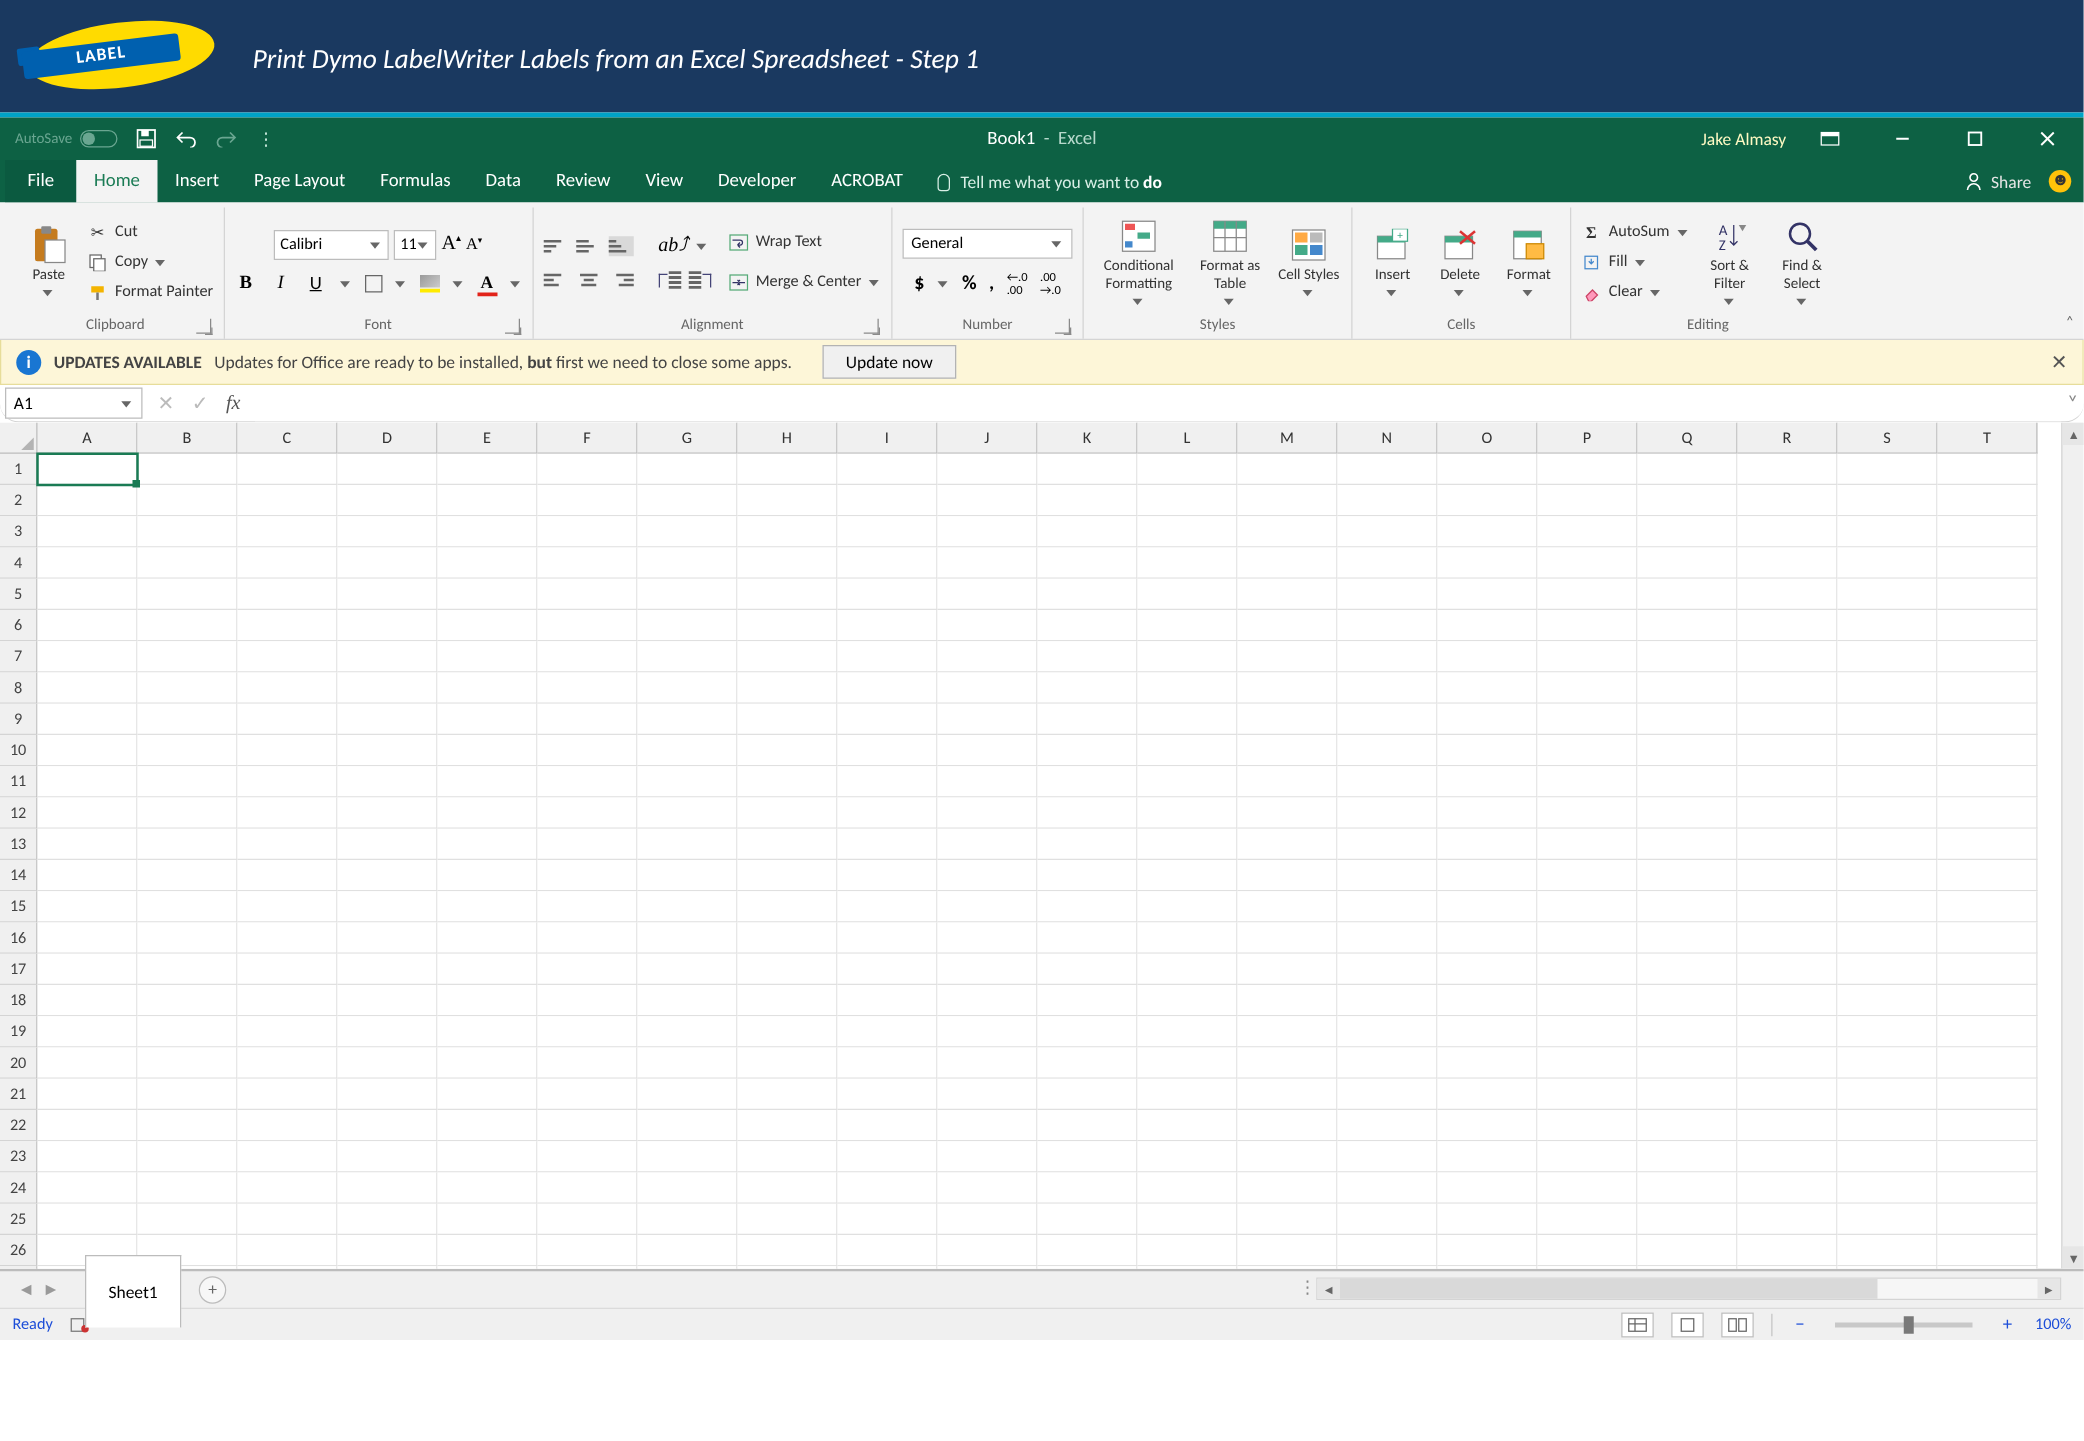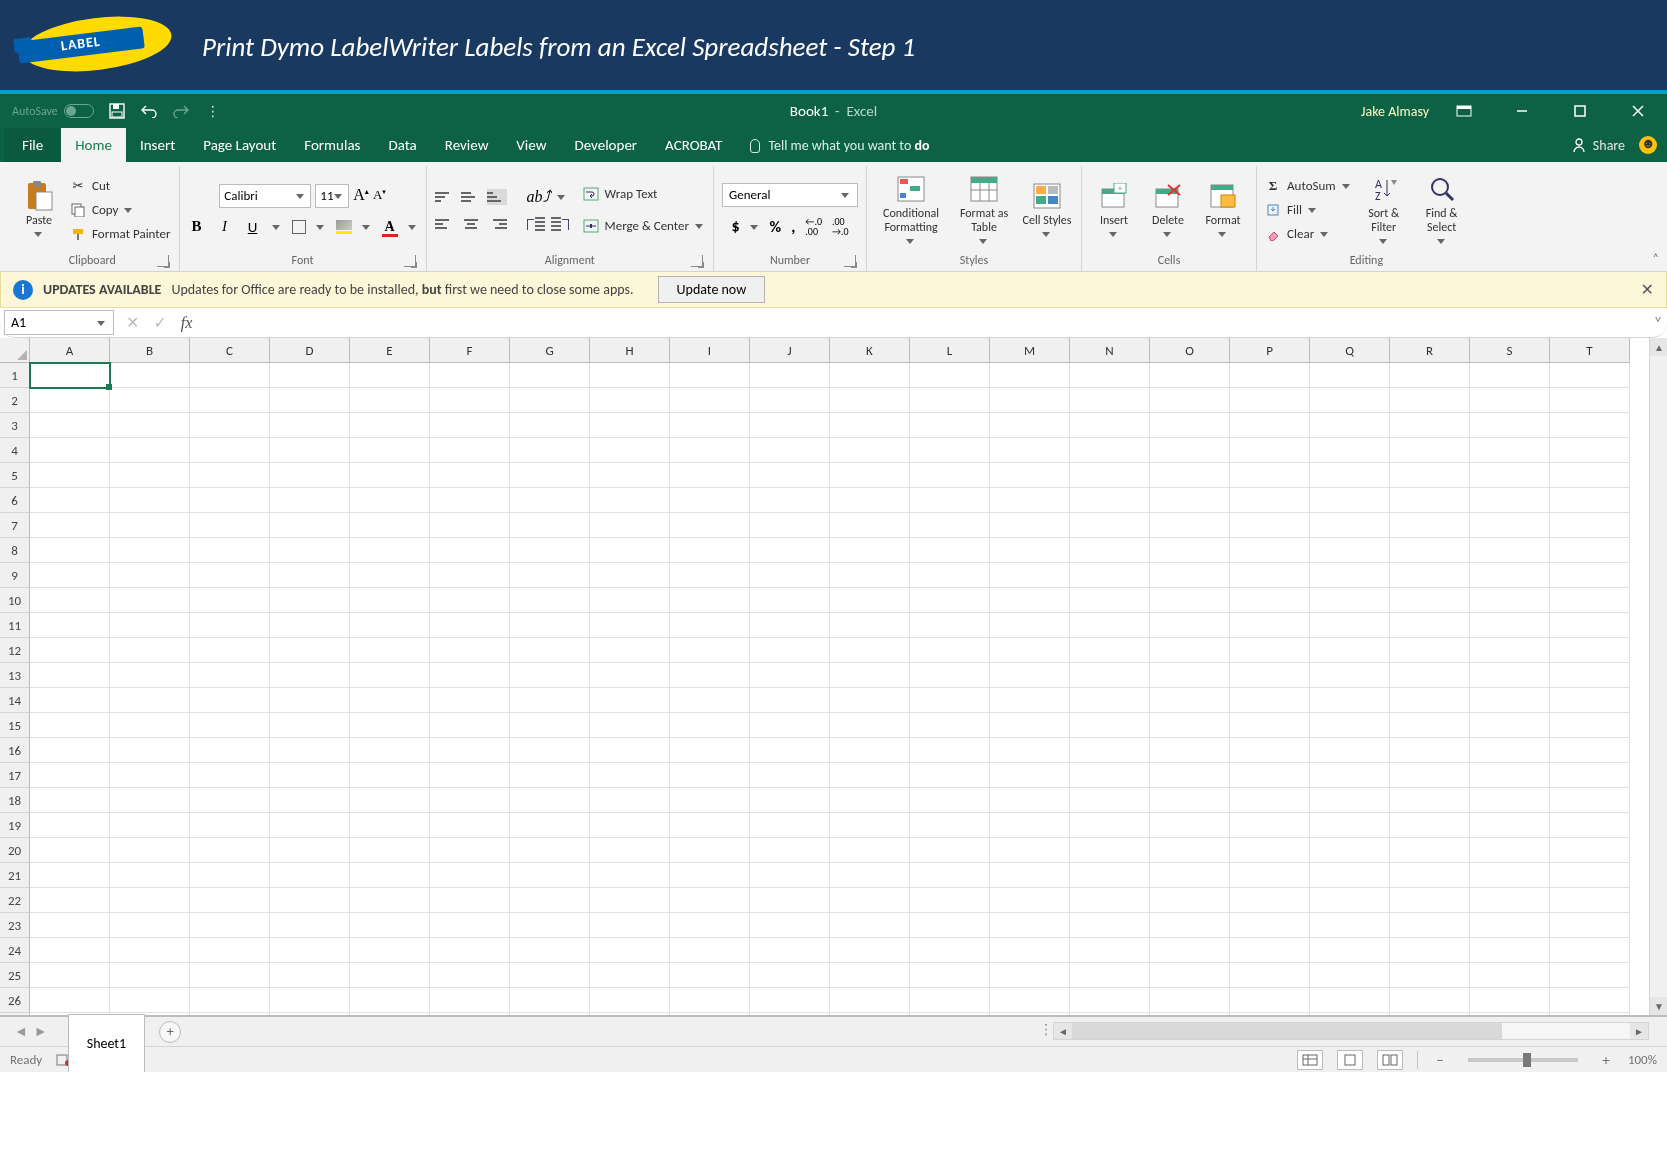--- a/index.html
+++ b/index.html
@@ -5,21 +5,21 @@
 * { box-sizing: border-box; margin: 0; padding: 0; font-family: "Segoe UI", Calibri, sans-serif; }
 body { background: #fff; width: 1667px; height: 1153px; overflow: hidden; position: relative; }
 
 
 .tutorial-banner { background: #1a3960; color: #fff; height: 90px; display: flex; align-items: center; padding: 0 18px; gap: 24px; }
 .lv-logo { width: 160px; height: 58px; position: relative; }
 .lv-logo .oval { position: absolute; width: 150px; height: 52px; left: 4px; top: 2px; background: #ffdb00; border-radius: 50% / 50%; transform: rotate(-7deg); }
 .lv-logo .bar { position: absolute; left: 0; top: 18px; height: 22px; width: 126px; background: #0060af; transform: rotate(-7deg); border-radius: 3px; color: #fff; font-weight: bold; font-size: 14px; letter-spacing: 1px; text-align: center; line-height: 20px; }
 .lv-logo .tail { position: absolute; left: -4px; top: 22px; width: 18px; height: 14px; background: #0060af; transform: rotate(-7deg); border-radius: 2px; }
 .tut-text .line1 { font-size: 28px; font-weight: 300; }
-.tut-text .line2 { font-size: 27px; font-style: italic; font-weight: 300; margin-top: 2px; }
+.tut-text .line2 { font-size: 22px; font-style: italic; font-weight: 300; margin-top: 2px; }
 .tutorial-accent { height: 4px; background: #00a3c7; }
 
 
 .titlebar { background: #0d6144; height: 34px; display: flex; align-items: center; color: #cfeee2; font-size: 14px; position: relative; }
 .tb-left { display: flex; align-items: center; gap: 14px; padding-left: 12px; }
 .autosave { display: flex; align-items: center; gap: 6px; font-size: 12px; color: #6aa691; }
 .autosave .toggle { width: 30px; height: 14px; border: 1px solid #6aa691; border-radius: 8px; position: relative; }
 .autosave .toggle::after { content: ""; position: absolute; left: 1px; top: 1px; width: 10px; height: 10px; border-radius: 50%; background: #6aa691; }
 .tb-icon { width: 18px; height: 18px; display: inline-flex; align-items: center; justify-content: center; color: #fff; }
 .tb-center { position: absolute; left: 50%; transform: translateX(-50%); font-size: 15px; color: #fff; }
@@ -108,31 +108,31 @@
 .cell { border-right: 1px solid #e0e0e0; border-bottom: 1px solid #e0e0e0; background: #fff; }
 .cell.sel { outline: 2px solid #1a7b54; outline-offset: -1px; position: relative; z-index: 2; }
 .cell.sel::after { content: ""; position: absolute; right: -3px; bottom: -3px; width: 6px; height: 6px; background: #1a7b54; }
 .vscroll { position: absolute; right: 0; top: 0; width: 18px; height: 100%; background: #f0f0f0; border-left: 1px solid #d4d4d4; }
 .vscroll .up,.vscroll .dn { position: absolute; left: 0; width: 18px; height: 18px; background: #e6e6e6; color: #666; display: flex; align-items: center; justify-content: center; font-size: 10px; }
 .vscroll .up { top: 0; } .vscroll .dn { bottom: 0; }
 
 
 .sheet-row { height: 30px; display: flex; align-items: center; border-top: 1px solid #bcbcbc; background: #f0f0f0; font-size: 14px; position: relative; }
 .sheet-nav { display: flex; align-items: center; gap: 6px; padding: 0 14px; color: #9a9a9a; }
-.sheet-tab { background: #fff; border: 1px solid #bcbcbc; border-bottom: none; padding: 20px 18px; margin-left: 6px; position: relative; top: 11px; }
+.sheet-tab { background: #fff; border: 1px solid #bcbcbc; border-bottom: none; padding: 20px 18px; margin-left: 6px; position: relative; top: 1px; }
 .sheet-add { width: 22px; height: 22px; border: 1px solid #bcbcbc; border-radius: 50%; margin-left: 14px; display: flex; align-items: center; justify-content: center; color: #666; background: #f7f7f7; }
 .hscroll-area { position: absolute; right: 18px; top: 4px; width: 610px; height: 20px; display: flex; align-items: center; }
 .hscroll-sep { width: 8px; height: 20px; color: #888; margin-right: 6px; }
 .hscroll { flex: 1; height: 18px; background: #f6f6f6; border: 1px solid #d4d4d4; position: relative; }
 .hscroll .l,.hscroll .r { position: absolute; top: 0; width: 18px; height: 16px; background: #e6e6e6; color: #666; display: flex; align-items: center; justify-content: center; font-size: 10px; }
 .hscroll .l { left: 0; } .hscroll .r { right: 0; }
 .hscroll .thumb { position: absolute; left: 18px; top: 0; width: 430px; height: 16px; background: #d9d9d9; }
 
 
-.statusbar { height: 26px; background: #f0f0f0; border-top: 1px solid #d4d4d4; display: flex; align-items: center; font-size: 13px; color: #737373; padding: 0 10px; gap: 14px; }
+.statusbar { height: 26px; background: #f0f0f0; border-top: 1px solid #d4d4d4; display: flex; align-items: center; font-size: 13px; color: #1d4ed8; padding: 0 10px; gap: 14px; }
 .statusbar .spacer { flex: 1; }
 .view-btn { width: 26px; height: 20px; border: 1px solid #bcbcbc; display: flex; align-items: center; justify-content: center; background: #fff; }
 .zoom-track { width: 110px; height: 4px; background: #c8c8c8; position: relative; margin: 0 6px; }
 .zoom-track .knob { position: absolute; left: 50%; top: -5px; width: 8px; height: 14px; background: #797979; }
 .pm { width: 16px; text-align: center; font-size: 15px; }
 
 svg { display: block; }
 </style>
 </head>
 <body>

